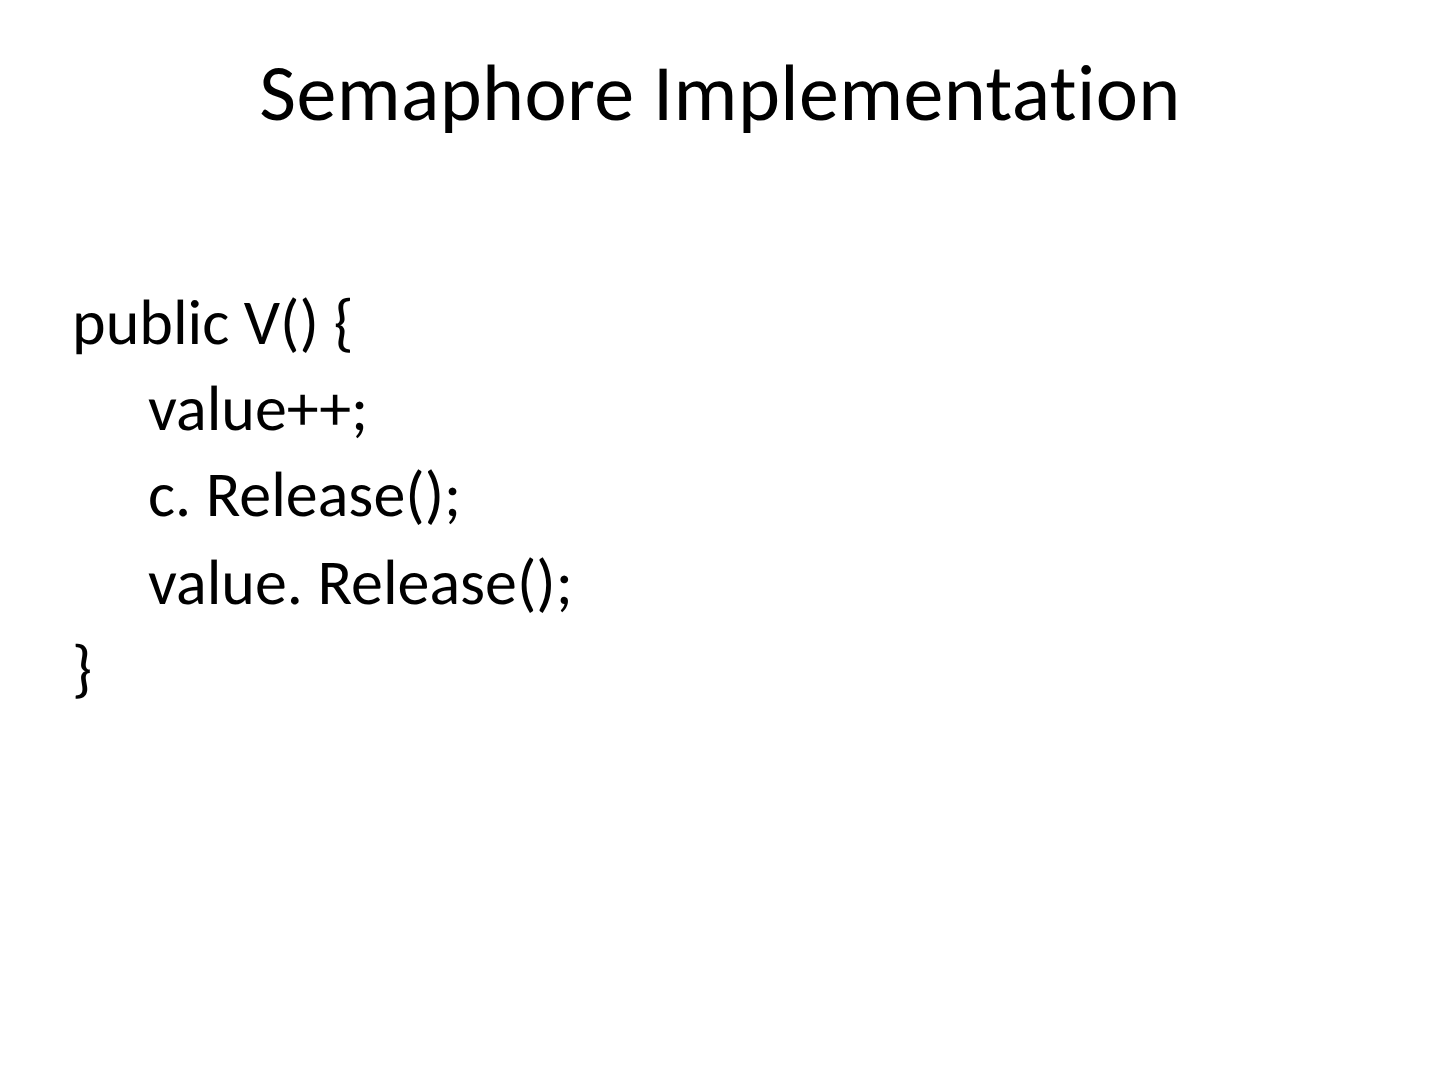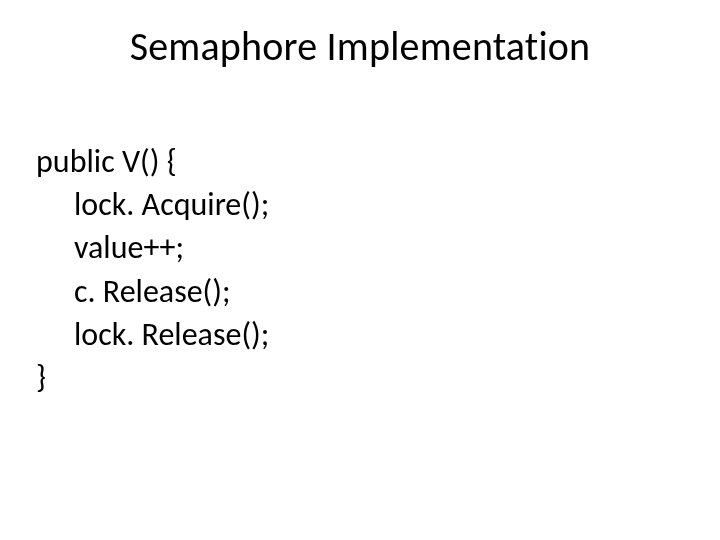--- a/index.html
+++ b/index.html
@@ -41,19 +41,18 @@
   }
 </style>
 </head>
 <body>
 
 <div class="slide">
   <div class="title">Semaphore Implementation</div>
 
   <div class="body">
     <div>public V() {</div>
-    <div class="indent">lock. Acquire();</div>
     <div class="indent">value++;</div>
     <div class="indent">c. Release();</div>
-    <div class="indent">lock. Release();</div>
+    <div class="indent">value. Release();</div>
     <div>}</div>
   </div>
 </div>
 
 </body></html>

